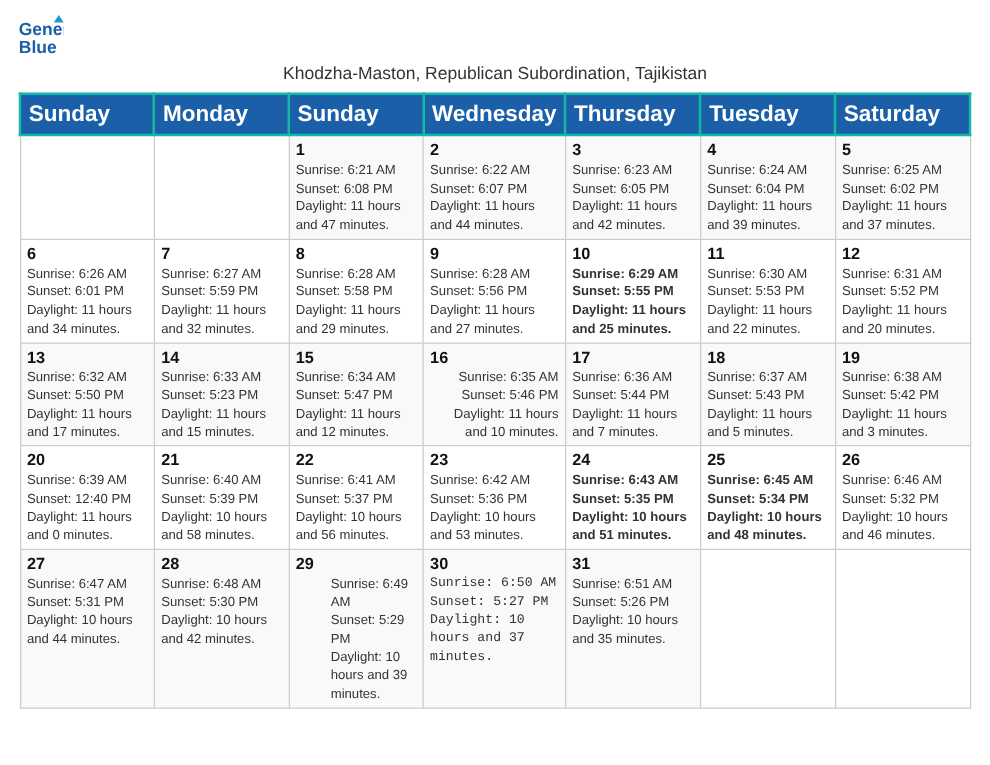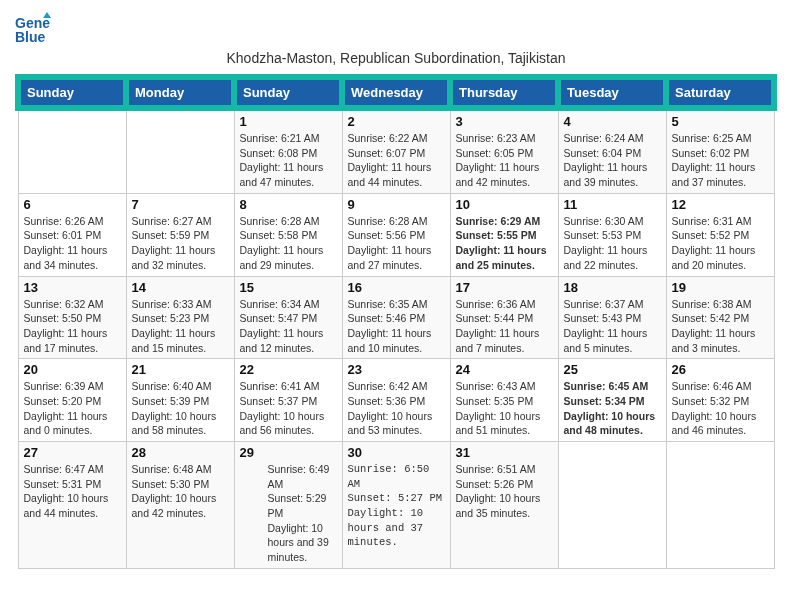--- a/index.html
+++ b/index.html
@@ -44,23 +44,23 @@
     table {
       width: 100%;
       border-collapse: collapse;
       font-size: 11px;
     }
     thead tr th {
       background-color: #1a5fa8;
       color: #fff;
       text-align: left;
       padding: 5px 6px;
-      font-size: 13px;
+      font-size: 18px;
       font-weight: bold;
-      border: 6px solid #14b8a6;
+      border: 2px solid #14b8a6;
     }
     tbody tr td {
       border: 1px solid #ccc;
       vertical-align: top;
       padding: 3px 5px;
       height: 82px;
       width: 14.28%;
       background: #fff;
     }
     tbody tr:nth-child(odd) td {
@@ -199,21 +199,21 @@
 Daylight: 11 hours and 15 minutes.</div>
         </td>
         <td>
           <div class="day-number">15</div>
           <div class="day-info" style="white-space: pre-line;">Sunrise: 6:34 AM
 Sunset: 5:47 PM
 Daylight: 11 hours and 12 minutes.</div>
         </td>
         <td>
           <div class="day-number">16</div>
-          <div class="day-info" style="white-space: pre-line;">Sunrise: 6:35 AM
+          <div class="day-info" style="white-space: pre-line; text-align: right;">Sunrise: 6:35 AM
 Sunset: 5:46 PM
 Daylight: 11 hours and 10 minutes.</div>
         </td>
         <td>
           <div class="day-number">17</div>
           <div class="day-info" style="white-space: pre-line;">Sunrise: 6:36 AM
 Sunset: 5:44 PM
 Daylight: 11 hours and 7 minutes.</div>
         </td>
         <td>
@@ -226,21 +226,21 @@
           <div class="day-number">19</div>
           <div class="day-info" style="white-space: pre-line;">Sunrise: 6:38 AM
 Sunset: 5:42 PM
 Daylight: 11 hours and 3 minutes.</div>
         </td>
       </tr>
       <tr>
         <td>
           <div class="day-number">20</div>
           <div class="day-info" style="white-space: pre-line;">Sunrise: 6:39 AM
-Sunset: 5:20 PM
+Sunset: 12:40 PM
 Daylight: 11 hours and 0 minutes.</div>
         </td>
         <td>
           <div class="day-number">21</div>
           <div class="day-info" style="white-space: pre-line;">Sunrise: 6:40 AM
 Sunset: 5:39 PM
 Daylight: 10 hours and 58 minutes.</div>
         </td>
         <td>
           <div class="day-number">22</div>
@@ -249,21 +249,21 @@
 Daylight: 10 hours and 56 minutes.</div>
         </td>
         <td>
           <div class="day-number">23</div>
           <div class="day-info" style="white-space: pre-line;">Sunrise: 6:42 AM
 Sunset: 5:36 PM
 Daylight: 10 hours and 53 minutes.</div>
         </td>
         <td>
           <div class="day-number">24</div>
-          <div class="day-info" style="white-space: pre-line;">Sunrise: 6:43 AM
+          <div class="day-info" style="white-space: pre-line; font-weight: bold;">Sunrise: 6:43 AM
 Sunset: 5:35 PM
 Daylight: 10 hours and 51 minutes.</div>
         </td>
         <td>
           <div class="day-number">25</div>
           <div class="day-info" style="white-space: pre-line; font-weight: bold;">Sunrise: 6:45 AM
 Sunset: 5:34 PM
 Daylight: 10 hours and 48 minutes.</div>
         </td>
         <td>

